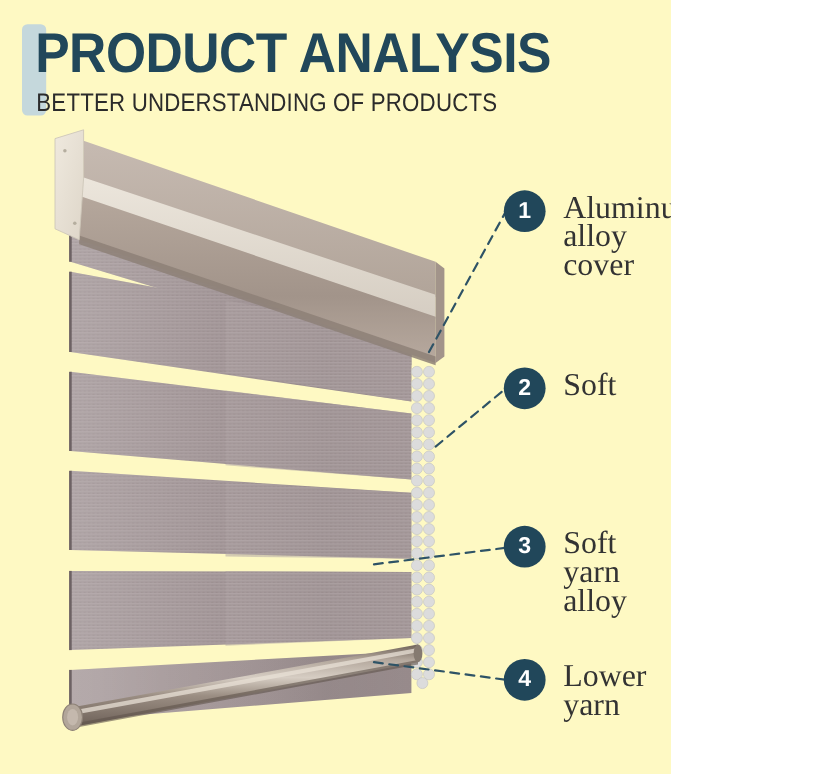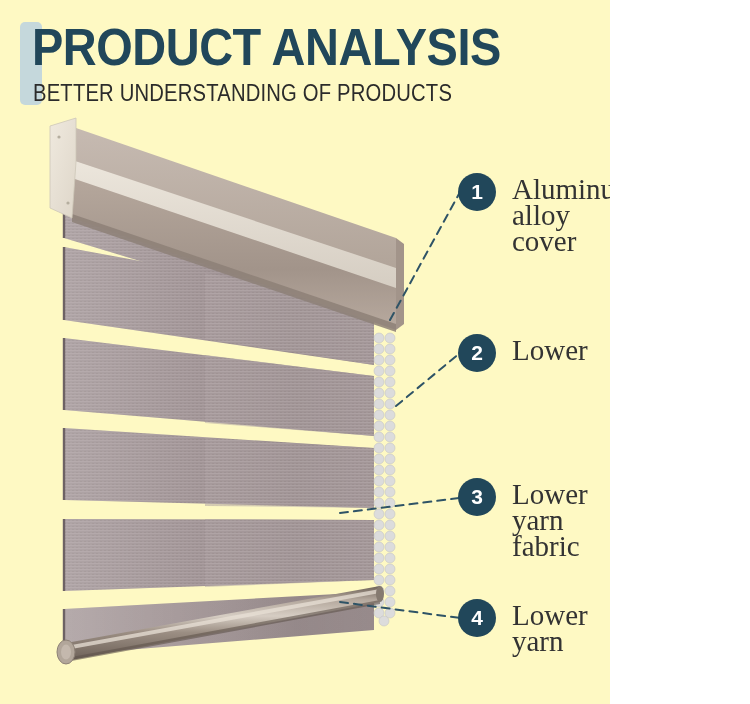--- a/index.html
+++ b/index.html
@@ -304,26 +304,26 @@
   </div>
 
   <div class="callout" id="callout-1">
     <div class="badge">1</div>
     <div class="callout-label">Aluminum alloy
 cover</div>
   </div>
 
   <div class="callout" id="callout-2">
     <div class="badge">2</div>
-    <div class="callout-label">Lower</div>
+    <div class="callout-label">Soft</div>
   </div>
 
   <div class="callout" id="callout-3">
     <div class="badge">3</div>
-    <div class="callout-label">Lower yarn fabric</div>
+    <div class="callout-label">Soft yarn alloy</div>
   </div>
 
   <div class="callout" id="callout-4">
     <div class="badge">4</div>
     <div class="callout-label">Lower yarn</div>
   </div>
 
 </div>
 
 </body></html>

